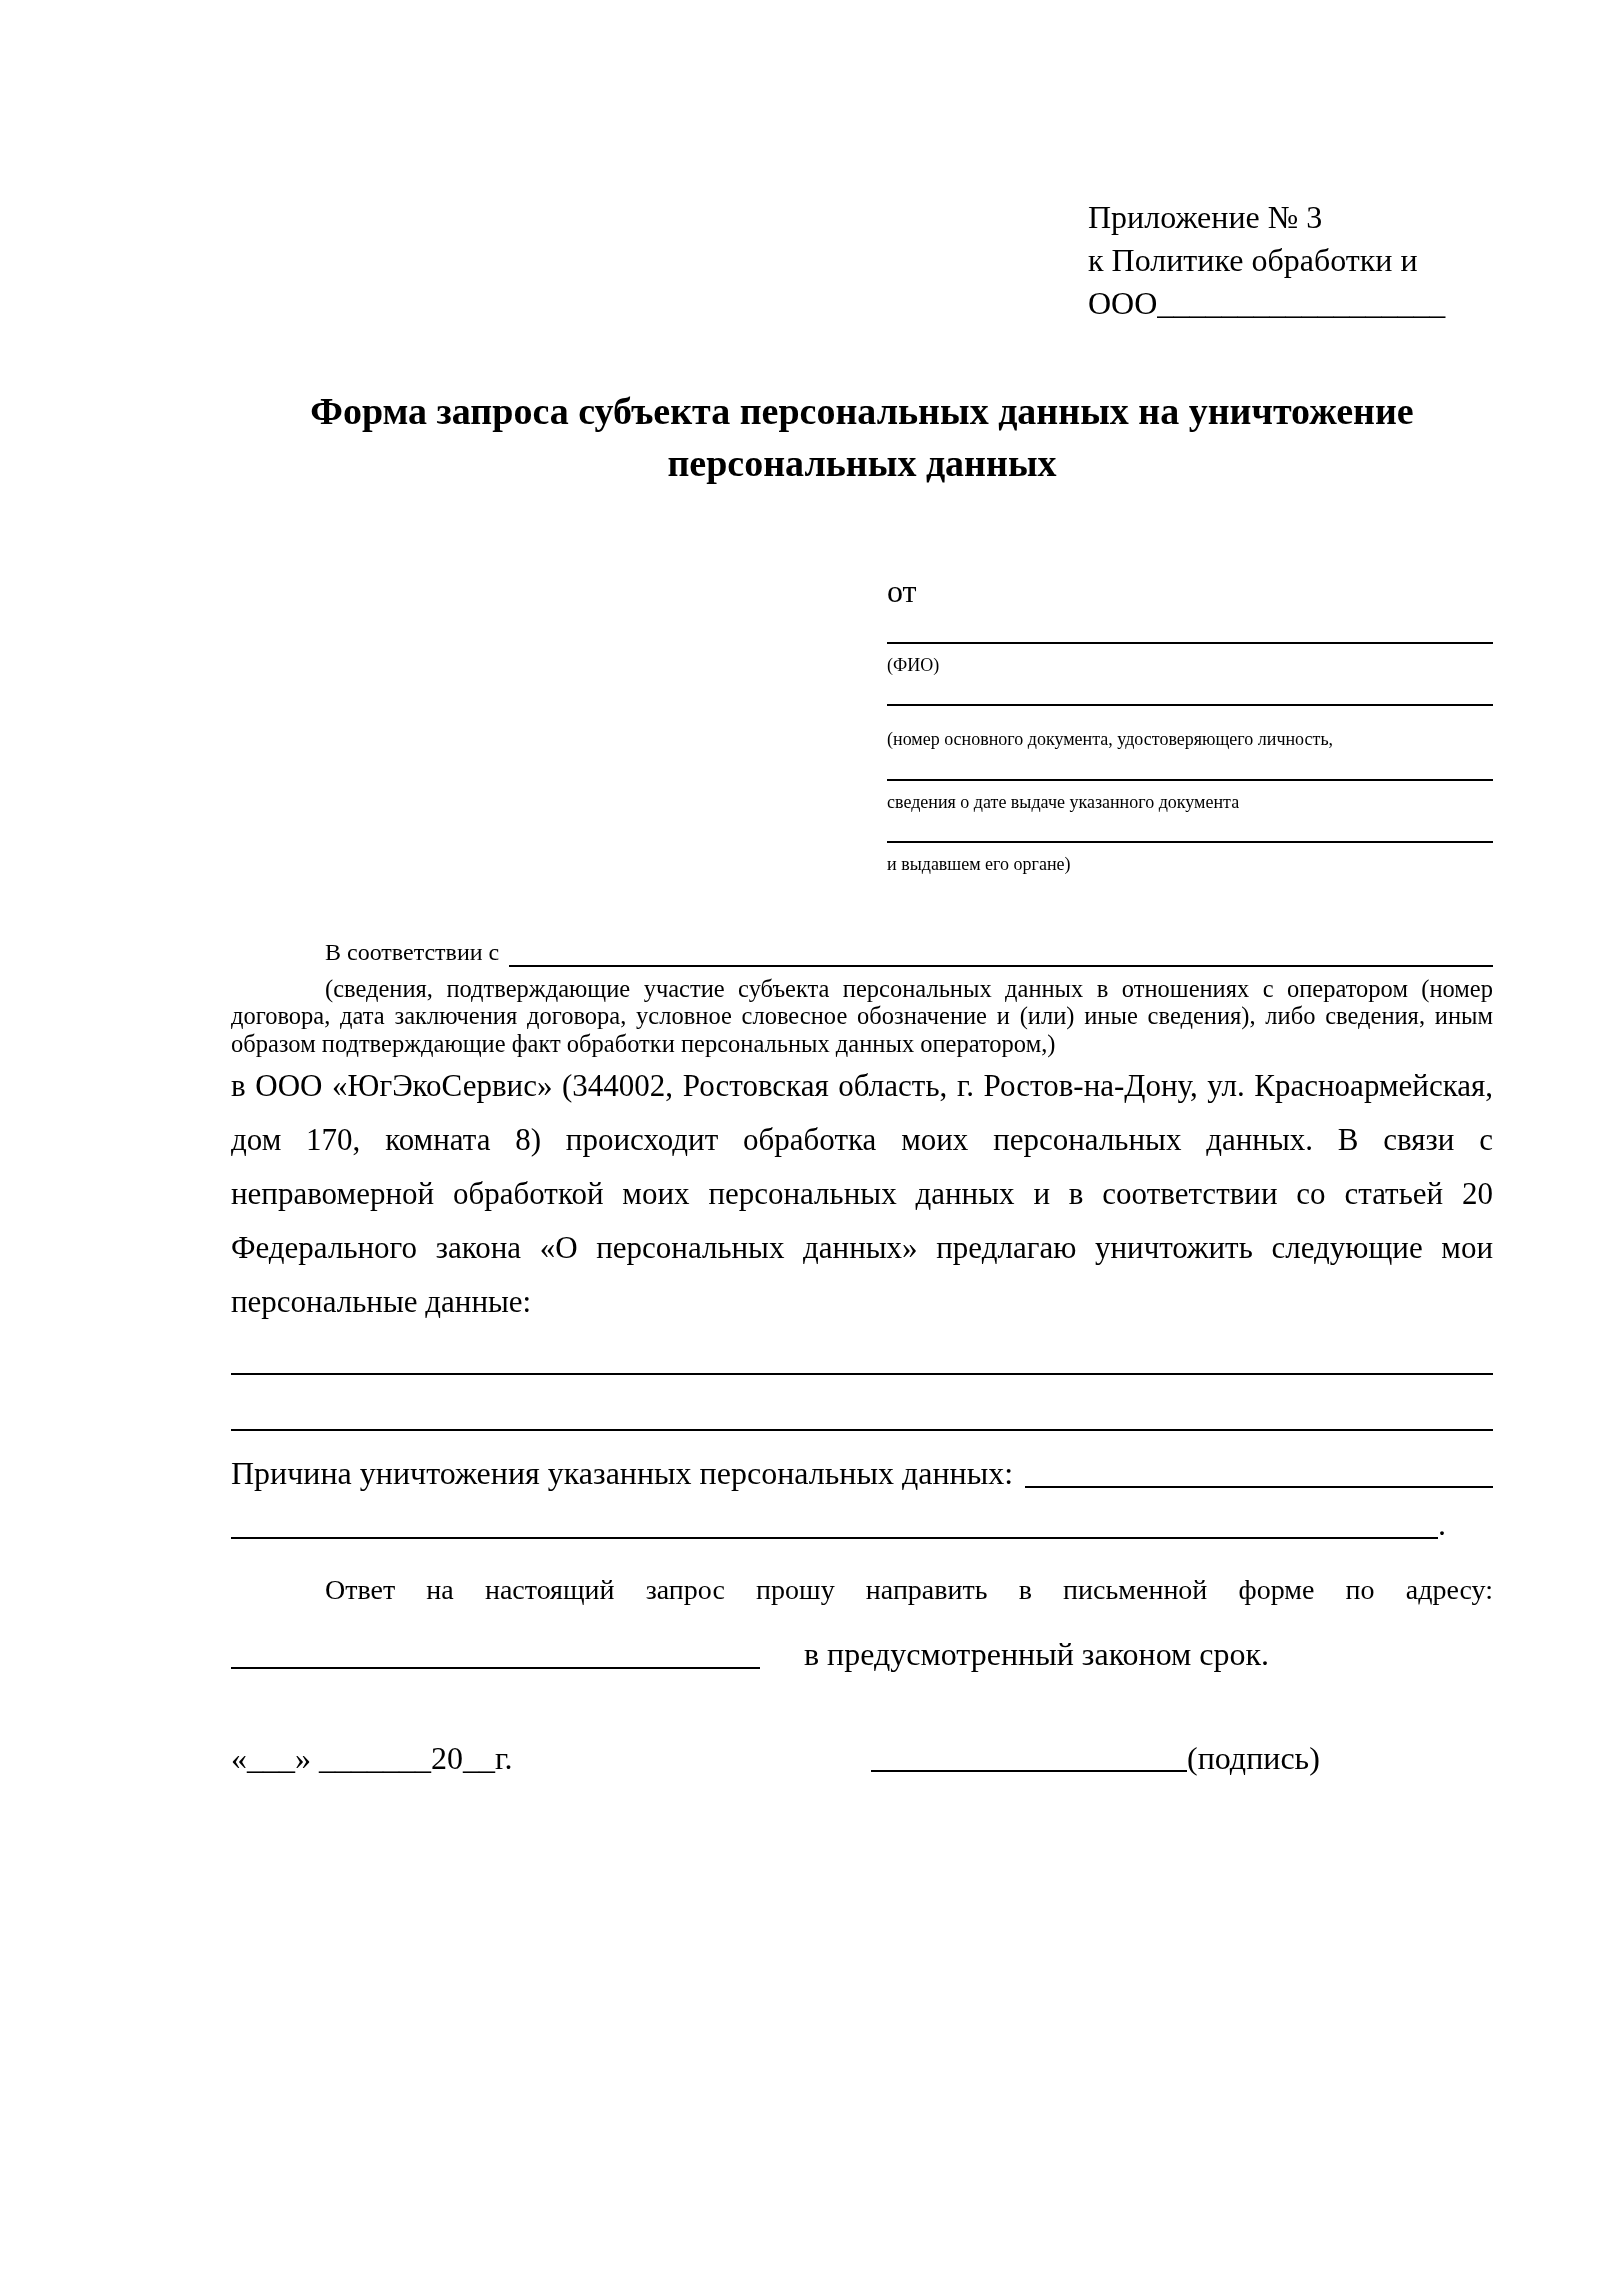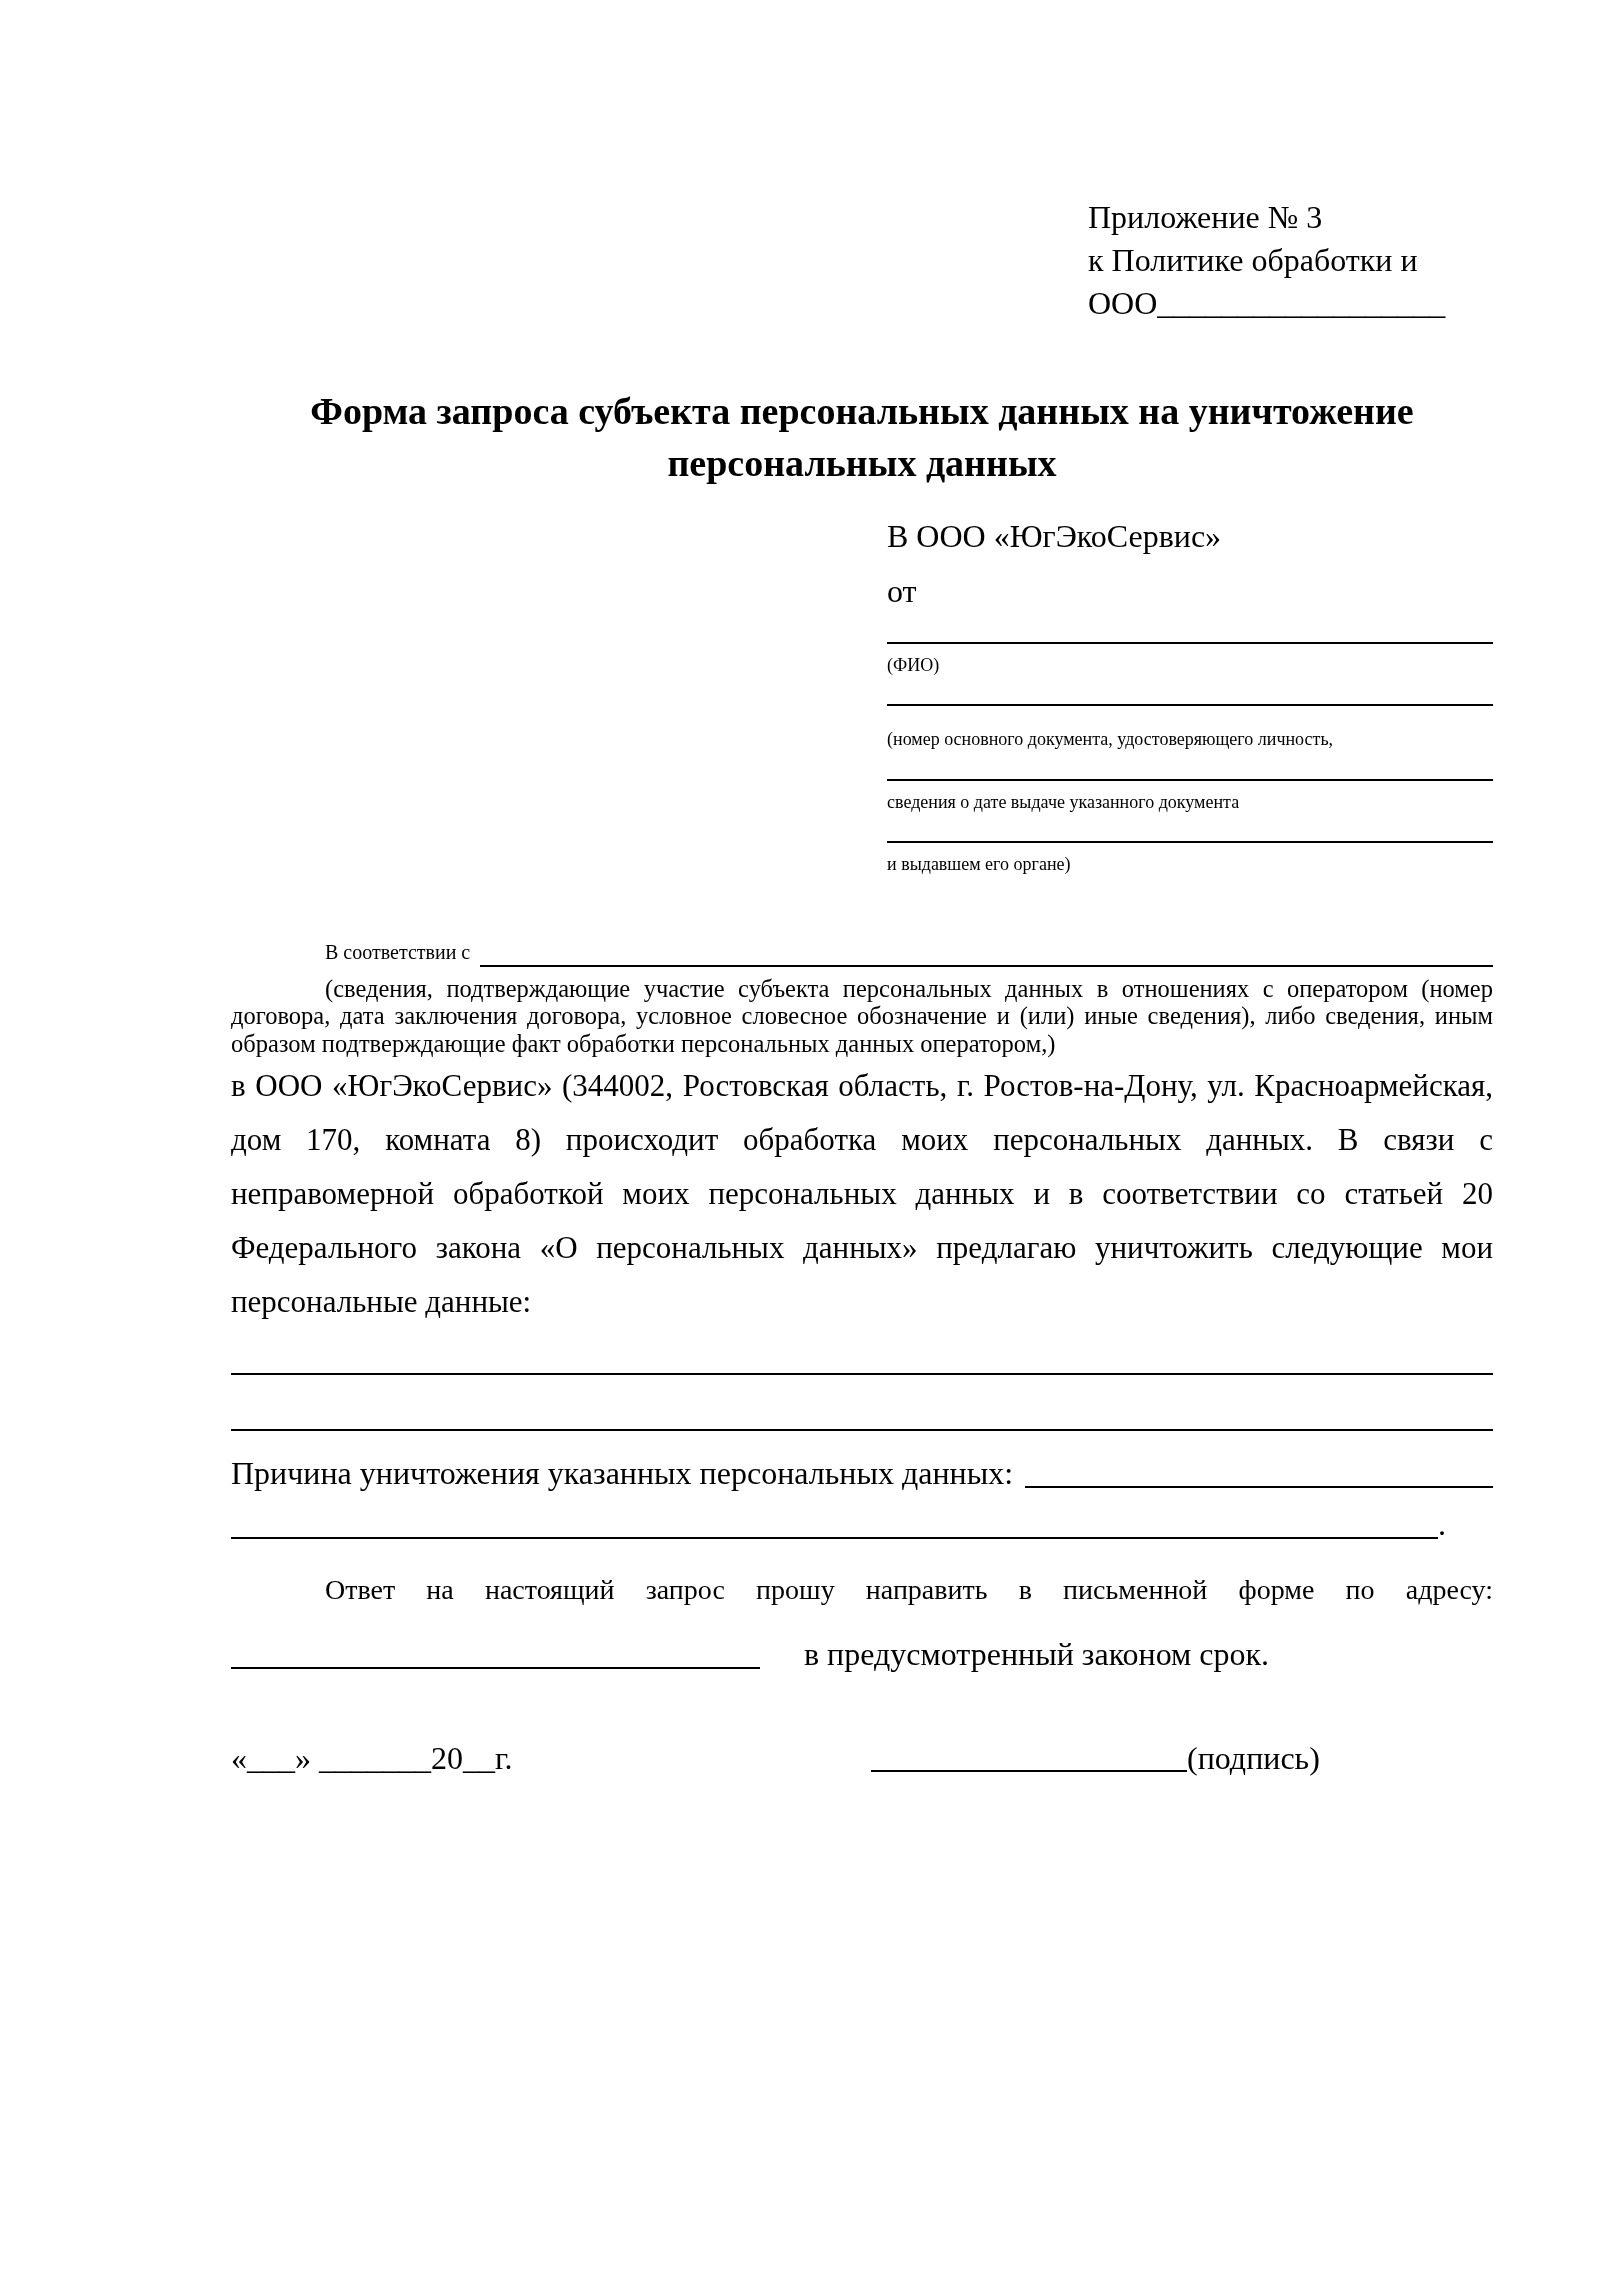--- a/index.html
+++ b/index.html
@@ -28,21 +28,21 @@
   .rule {
     position:absolute; left:887px; width:606px; height:0;
     border-bottom:2.9px solid #000;
   }
   .cap {
     position:absolute; left:887px; width:606px;
     text-align:left; font-size:18px; line-height:29px;
   }
   .accord-row {
     left:231px; top:933px; width:1262px;
-    display:flex; font-size:20px; line-height:39px;text-align:right;
+    display:flex; font-size:24px; line-height:39px;text-align:right;
   }
   .accord-row .lead { margin-left:94px; white-space:nowrap; padding-right:9.8px; }
   .fill-line { flex:1 1 auto; border-bottom:2.9px solid #000; margin-bottom:4.9px; }
   .fine-print {
     left:231px; top:975px; width:1262px;
     font-size:24.5px; line-height:27.4px;
     text-align:justify; text-indent:94px;
   }
   .body-par {
     left:231px; top:1059px; width:1262px;
@@ -84,21 +84,20 @@
 <div class="page">
 
   <div class="abs header-note">
     <div>Приложение № 3</div>
     <div>к Политике обработки и</div>
     <div>ООО__________________</div>
   </div>
 
   <div class="abs doc-title">Форма запроса субъекта персональных данных на уничтожение персональных данных</div>
 
-  <div class="abs addr-block-text" style="top:518px;">В ООО «ЮгЭкоСервис»</div>
   <div class="abs addr-block-text" style="top:573px;">от</div>
 
   <div class="rule" style="top:642px;"></div>
   <div class="cap" style="top:651px;">(ФИО)</div>
 
   <div class="rule" style="top:704px;"></div>
   <div class="cap" style="top:713px;margin-top:12px;">(номер основного документа, удостоверяющего личность,</div>
 
   <div class="rule" style="top:779px;"></div>
   <div class="cap" style="top:788px;">сведения о дате выдаче указанного документа</div>

